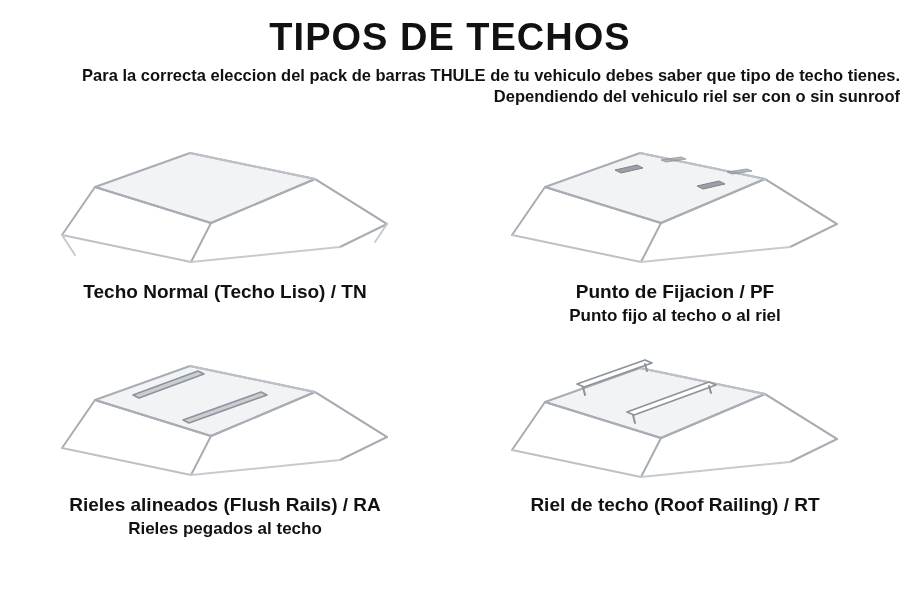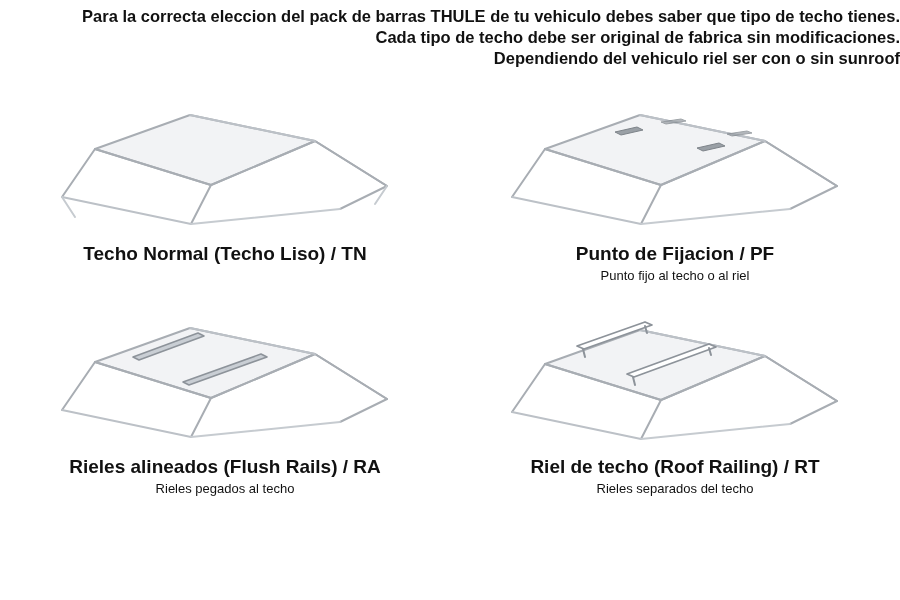--- a/index.html
+++ b/index.html
@@ -67,39 +67,39 @@
   }
   .caption {
     text-align: center;
     font-size: 19px;
     font-weight: bold;
     color: #111;
     margin-top: 4px;
   }
   .subcaption {
     text-align: right;
-    font-size: 13px;
-    font-weight: normal;
+    font-size: 17px;
+    font-weight: bold;
     color: #111;
     margin-top: 3px;
   }
   .cell-tn .art { margin-top: 6px; }
   .cell-pf .art { margin-top: 6px; }
   .cell-ra .art { margin-top: 4px; }
   .cell-rt .art { margin-top: 4px; }
 </style>
 </head>
 <body>
 
 <div class="page">
 
+  <div class="title">TIPOS DE TECHOS</div>
 
   <div class="subtitle-block">
     <div class="subtitle-line">Para la correcta eleccion del pack de barras THULE de tu vehiculo debes saber que tipo de techo tienes.</div>
-    <div class="subtitle-line">Cada tipo de techo debe ser original de fabrica sin modificaciones.</div>
     <div class="subtitle-line">Dependiendo del vehiculo riel ser con o sin sunroof</div>
   </div>
 
   <div class="grid">
 
     <div class="cell cell-tn">
       <div class="art">
         <svg viewBox="0 0 420 150" xmlns="http://www.w3.org/2000/svg">
           <g fill="none" stroke="#a8adb3" stroke-width="2" stroke-linejoin="round" stroke-linecap="round">
 
@@ -199,17 +199,16 @@
           </g>
           <g stroke="#8d939a" stroke-width="2" stroke-linecap="round">
             <path d="M118 47 L120 55"></path>
             <path d="M180 24 L182 31"></path>
             <path d="M168 75 L170 83"></path>
             <path d="M244 46 L246 53"></path>
           </g>
         </svg>
       </div>
       <div class="caption">Riel de techo (Roof Railing) / RT</div>
-      <div class="subcaption">Rieles separados del techo</div>
     </div>
 
   </div>
 </div>
 
 </body></html>

